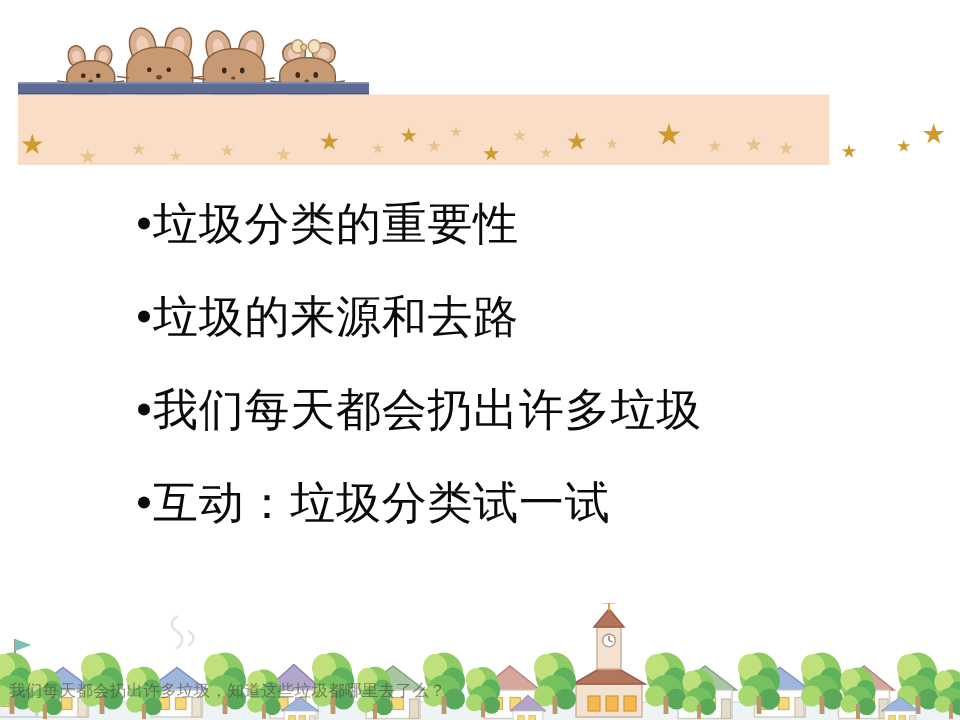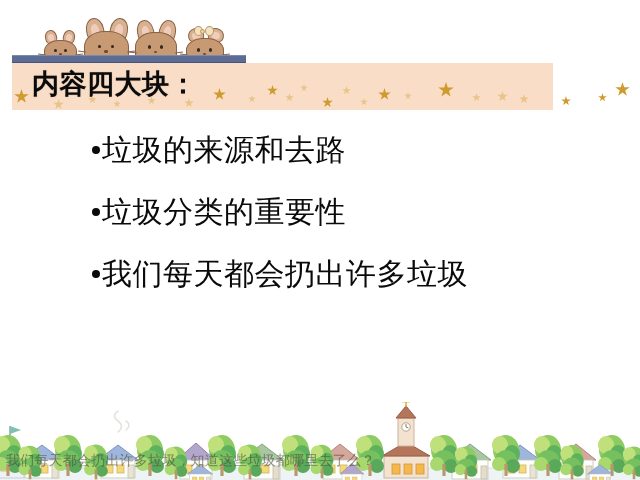--- a/index.html
+++ b/index.html
@@ -123,21 +123,21 @@
   }
 
   
   #village {
     position:absolute; left:0; bottom:0;
     width:640px; height:78px;
   }
   #caption {
     position:absolute; left:6px; bottom:14px;
     width:430px;
-    font-size:14px; line-height:11px;
+    font-size:11px; line-height:11px;
     color:#4b4a3e;
     opacity:.62;
     white-space:nowrap;
     letter-spacing:.2px;
   }
 </style>
 </head>
 <body>
 
 <div id="slide">
@@ -207,21 +207,20 @@
           <i style="left: 11px; top: 0px;"></i>
           <div class="knot"></div>
         </div>
       </div>
     </div>
 
   <div id="shelf"></div>
   <div id="shelf-shadow"></div>
 
   <div id="title-band"></div>
-  <div id="title-text">内容四大块：</div>
   <div id="stars-layer">
       <div class="star deep" style="left: 14px; top: 89px; width: 15px; height: 15px;"></div>
       <div class="star pale" style="left: 53px; top: 99px; width: 11px; height: 11px;"></div>
       <div class="star pale" style="left: 88px; top: 95px; width: 9px; height: 9px;"></div>
       <div class="star pale" style="left: 113px; top: 100px; width: 8px; height: 8px;"></div>
       <div class="star pale" style="left: 147px; top: 96px; width: 9px; height: 9px;"></div>
       <div class="star pale" style="left: 184px; top: 98px; width: 10px; height: 10px;"></div>
       <div class="star deep" style="left: 213px; top: 88px; width: 13px; height: 13px;"></div>
       <div class="star pale" style="left: 248px; top: 95px; width: 8px; height: 8px;"></div>
       <div class="star deep" style="left: 267px; top: 85px; width: 11px; height: 11px;"></div>
@@ -237,29 +236,33 @@
       <div class="star pale" style="left: 497px; top: 91px; width: 11px; height: 11px;"></div>
       <div class="star pale" style="left: 519px; top: 94px; width: 10px; height: 10px;"></div>
       <div class="star deep" style="left: 561px; top: 96px; width: 10px; height: 10px;"></div>
       <div class="star deep" style="left: 598px; top: 93px; width: 9px; height: 9px;"></div>
       <div class="star deep" style="left: 615px; top: 82px; width: 15px; height: 15px;"></div>
     </div>
 
   <div id="bullets">
     <div class="bullet-line">
       <span class="bullet-dot"></span>
-      <span class="bullet-text">垃圾的来源和去路</span>
+      <span class="bullet-text">垃圾分类的重要性</span>
     </div>
     <div class="bullet-line">
       <span class="bullet-dot"></span>
-      <span class="bullet-text">垃圾分类的重要性</span>
+      <span class="bullet-text">垃圾的来源和去路</span>
     </div>
     <div class="bullet-line">
       <span class="bullet-dot"></span>
       <span class="bullet-text">我们每天都会扔出许多垃圾</span>
+    </div>
+    <div class="bullet-line">
+      <span class="bullet-dot"></span>
+      <span class="bullet-text">互动：垃圾分类试一试</span>
     </div>
   </div>
 
   <svg id="village" viewBox="0 0 640 78" preserveAspectRatio="none">
     <defs>
       <g id="tree">
         <ellipse cx="0" cy="-22" rx="13" ry="15" fill="#8ecb63"></ellipse>
         <ellipse cx="-6" cy="-27" rx="8" ry="9" fill="#bfe07a"></ellipse>
         <ellipse cx="6" cy="-18" rx="8" ry="9" fill="#5fb25d"></ellipse>
         <ellipse cx="0" cy="-12" rx="11" ry="10" fill="#76c05f"></ellipse>

